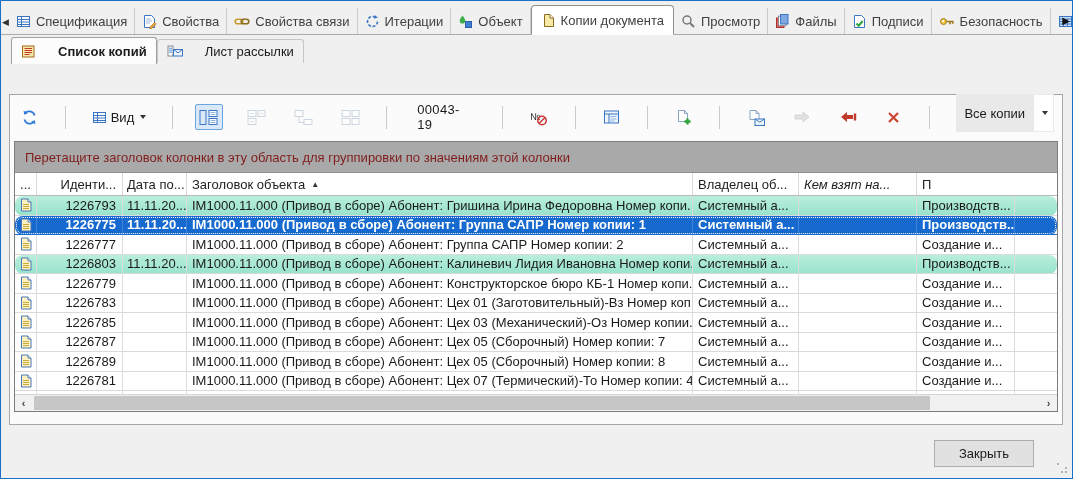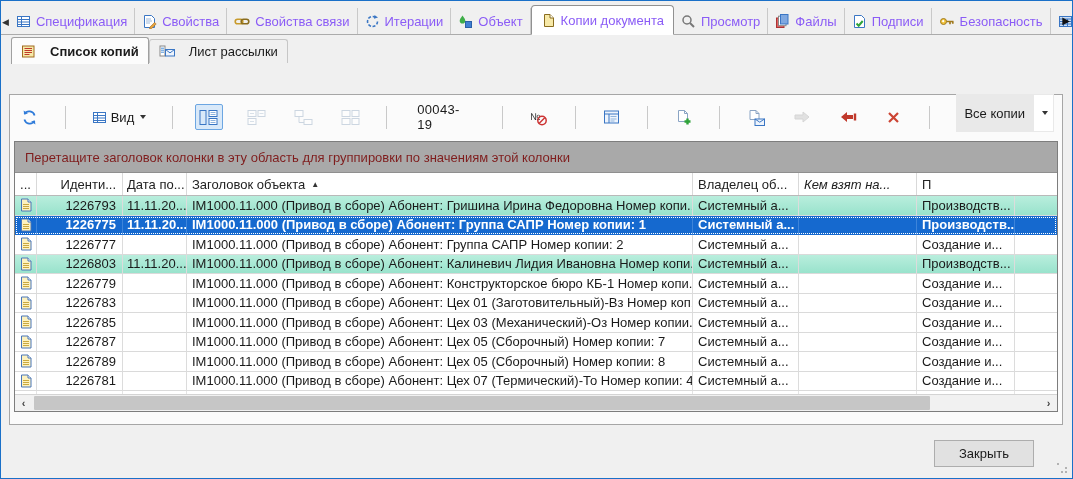--- a/index.html
+++ b/index.html
@@ -15,30 +15,30 @@
   .titlebar .ttext { margin-left:9px; flex:1; white-space:nowrap; overflow:hidden; }
   .winbtn { width:34px; height:30px; display:flex; align-items:center; justify-content:center;
             font-size:14px; color:#222; cursor:default; }
 
   
   .tabstrip { height:34px; background:#f0f0f0; display:flex; align-items:flex-end;
               border-bottom:1px solid #ababab; padding-left:1px; position:relative; }
   .tscroll { width:13px; height:24px; display:flex; align-items:center; justify-content:center;
              font-size:9px; color:#333; }
   .tab { display:flex; align-items:center; gap:5px; height:26px; padding:0 7px; white-space:nowrap;
-         color:#8b5cf6; }
+         color:#404040; }
   .tab:not(.active) { border-right:1px solid #c9c9c9; }
   .tab.active { background:#fff; border:1px solid #919191; border-bottom:1px solid #fff;
                 border-radius:4px 4px 0 0; height:30px; margin-bottom:-1px; padding:0 9px; z-index:2; }
   .tab .icn { display:flex; align-items:center; }
   .tabsR { position:absolute; right:2px; bottom:8px; font-size:10px; color:#111; }
 
   
   .subtabs { height:28px; display:flex; align-items:flex-end; padding-left:10px; position:relative; z-index:3; }
-  .subtab { display:flex; align-items:center; gap:14px; padding:0 9px; height:24px; white-space:nowrap;
+  .subtab { display:flex; align-items:center; gap:22px; padding:0 9px; height:24px; white-space:nowrap;
             border:1px solid #c6c6c6; border-bottom:none; border-radius:3px 3px 0 0; background:#f0f0f0; }
   .subtab.active { background:#fcfcfc; border-color:#a0a0a0; font-weight:bold; height:27px; margin-bottom:-1px; }
 
   
   .panel { position:absolute; left:8px; right:9px; top:93px; height:331px;
            border:1px solid #a6a6a6; background:#fbfbfb; }
 
   
   .toolbar { height:44px; display:flex; align-items:center; padding:0 6px; gap:19px; }
   .tbtn { height:26px; min-width:27px; padding:0 4px; display:flex; align-items:center; justify-content:center;
@@ -57,21 +57,21 @@
   
   .grid { position:absolute; left:4px; right:4px; top:46px; height:271px;
           border:1px solid #7d7d7d; background:#fff; display:flex; flex-direction:column; }
   .groupbar { height:31px; background:var(--groupbar,#a9a9a9); color:#7f1d1d; display:flex; align-items:center;
               padding:0 10px; border-bottom:1px solid #8f8f8f; white-space:nowrap; overflow:hidden; }
   .thead { display:flex; height:23px; background:#fff; border-bottom:1px solid #b9b9b9; color:#222; flex:none; }
   .th { display:flex; align-items:center; padding:0 5px; border-right:1px solid #d9d9d9;
         white-space:nowrap; overflow:hidden; }
   .sortmark { font-size:8px; margin-left:6px; color:#333; }
   .tbody { flex:1; overflow:hidden; display:flex; flex-direction:column; }
-  .trow { display:flex; height:19.5px; flex:none; background:#fff; }
+  .trow { display:flex; height:19.5px; flex:none; background:#fff;border-radius:8px; }
   .trow .c { border-right:1px solid #dcdcdc; border-bottom:1px solid #dadada; display:flex; align-items:center;
              white-space:nowrap; overflow:hidden; }
   .trow.teal { background:linear-gradient(#b9eedd,#97e2cb); }
   .trow.selected { background:var(--sel,#1569cf); color:#fff; font-weight:bold;
                    outline:1px dotted #fff; outline-offset:-2px; }
   .trow.selected .c { border-right-color:#3d84da; border-bottom-color:#1569cf; }
   .fill { flex:1; display:flex; }
   .fill .c { border-right:1px solid #e4e4e4; }
 
   .c0 { width:22px; justify-content:center; }

